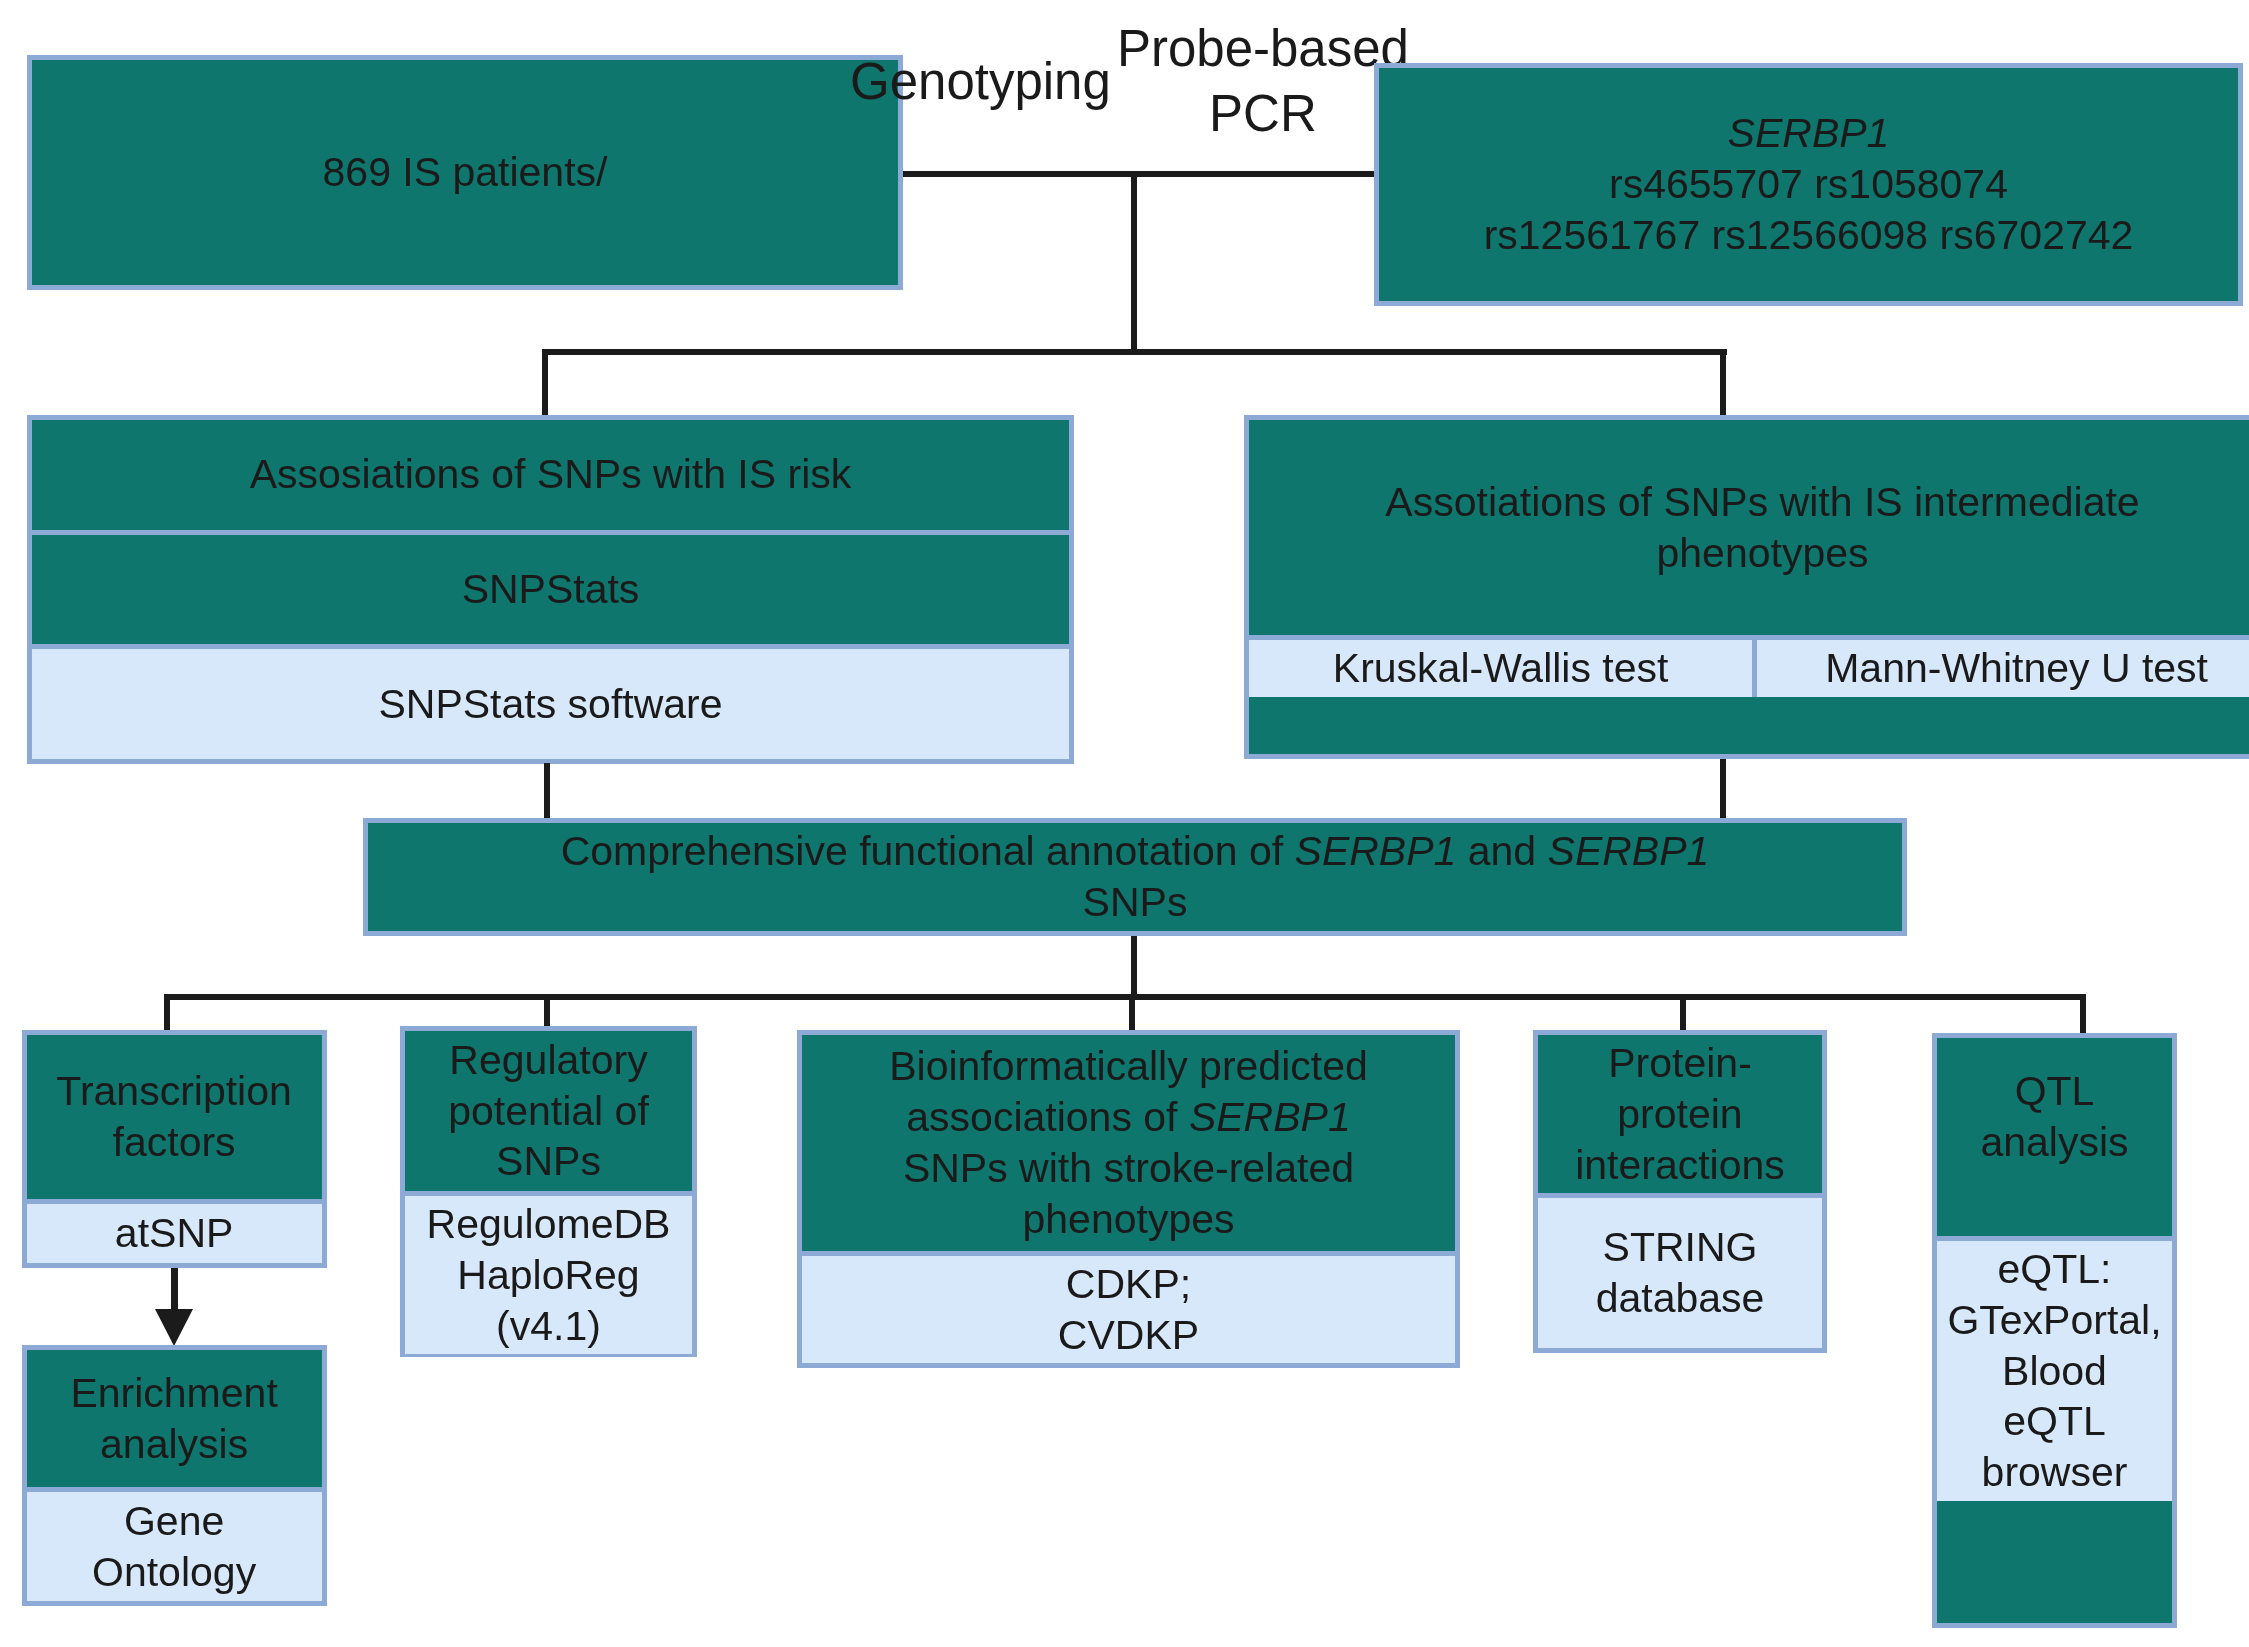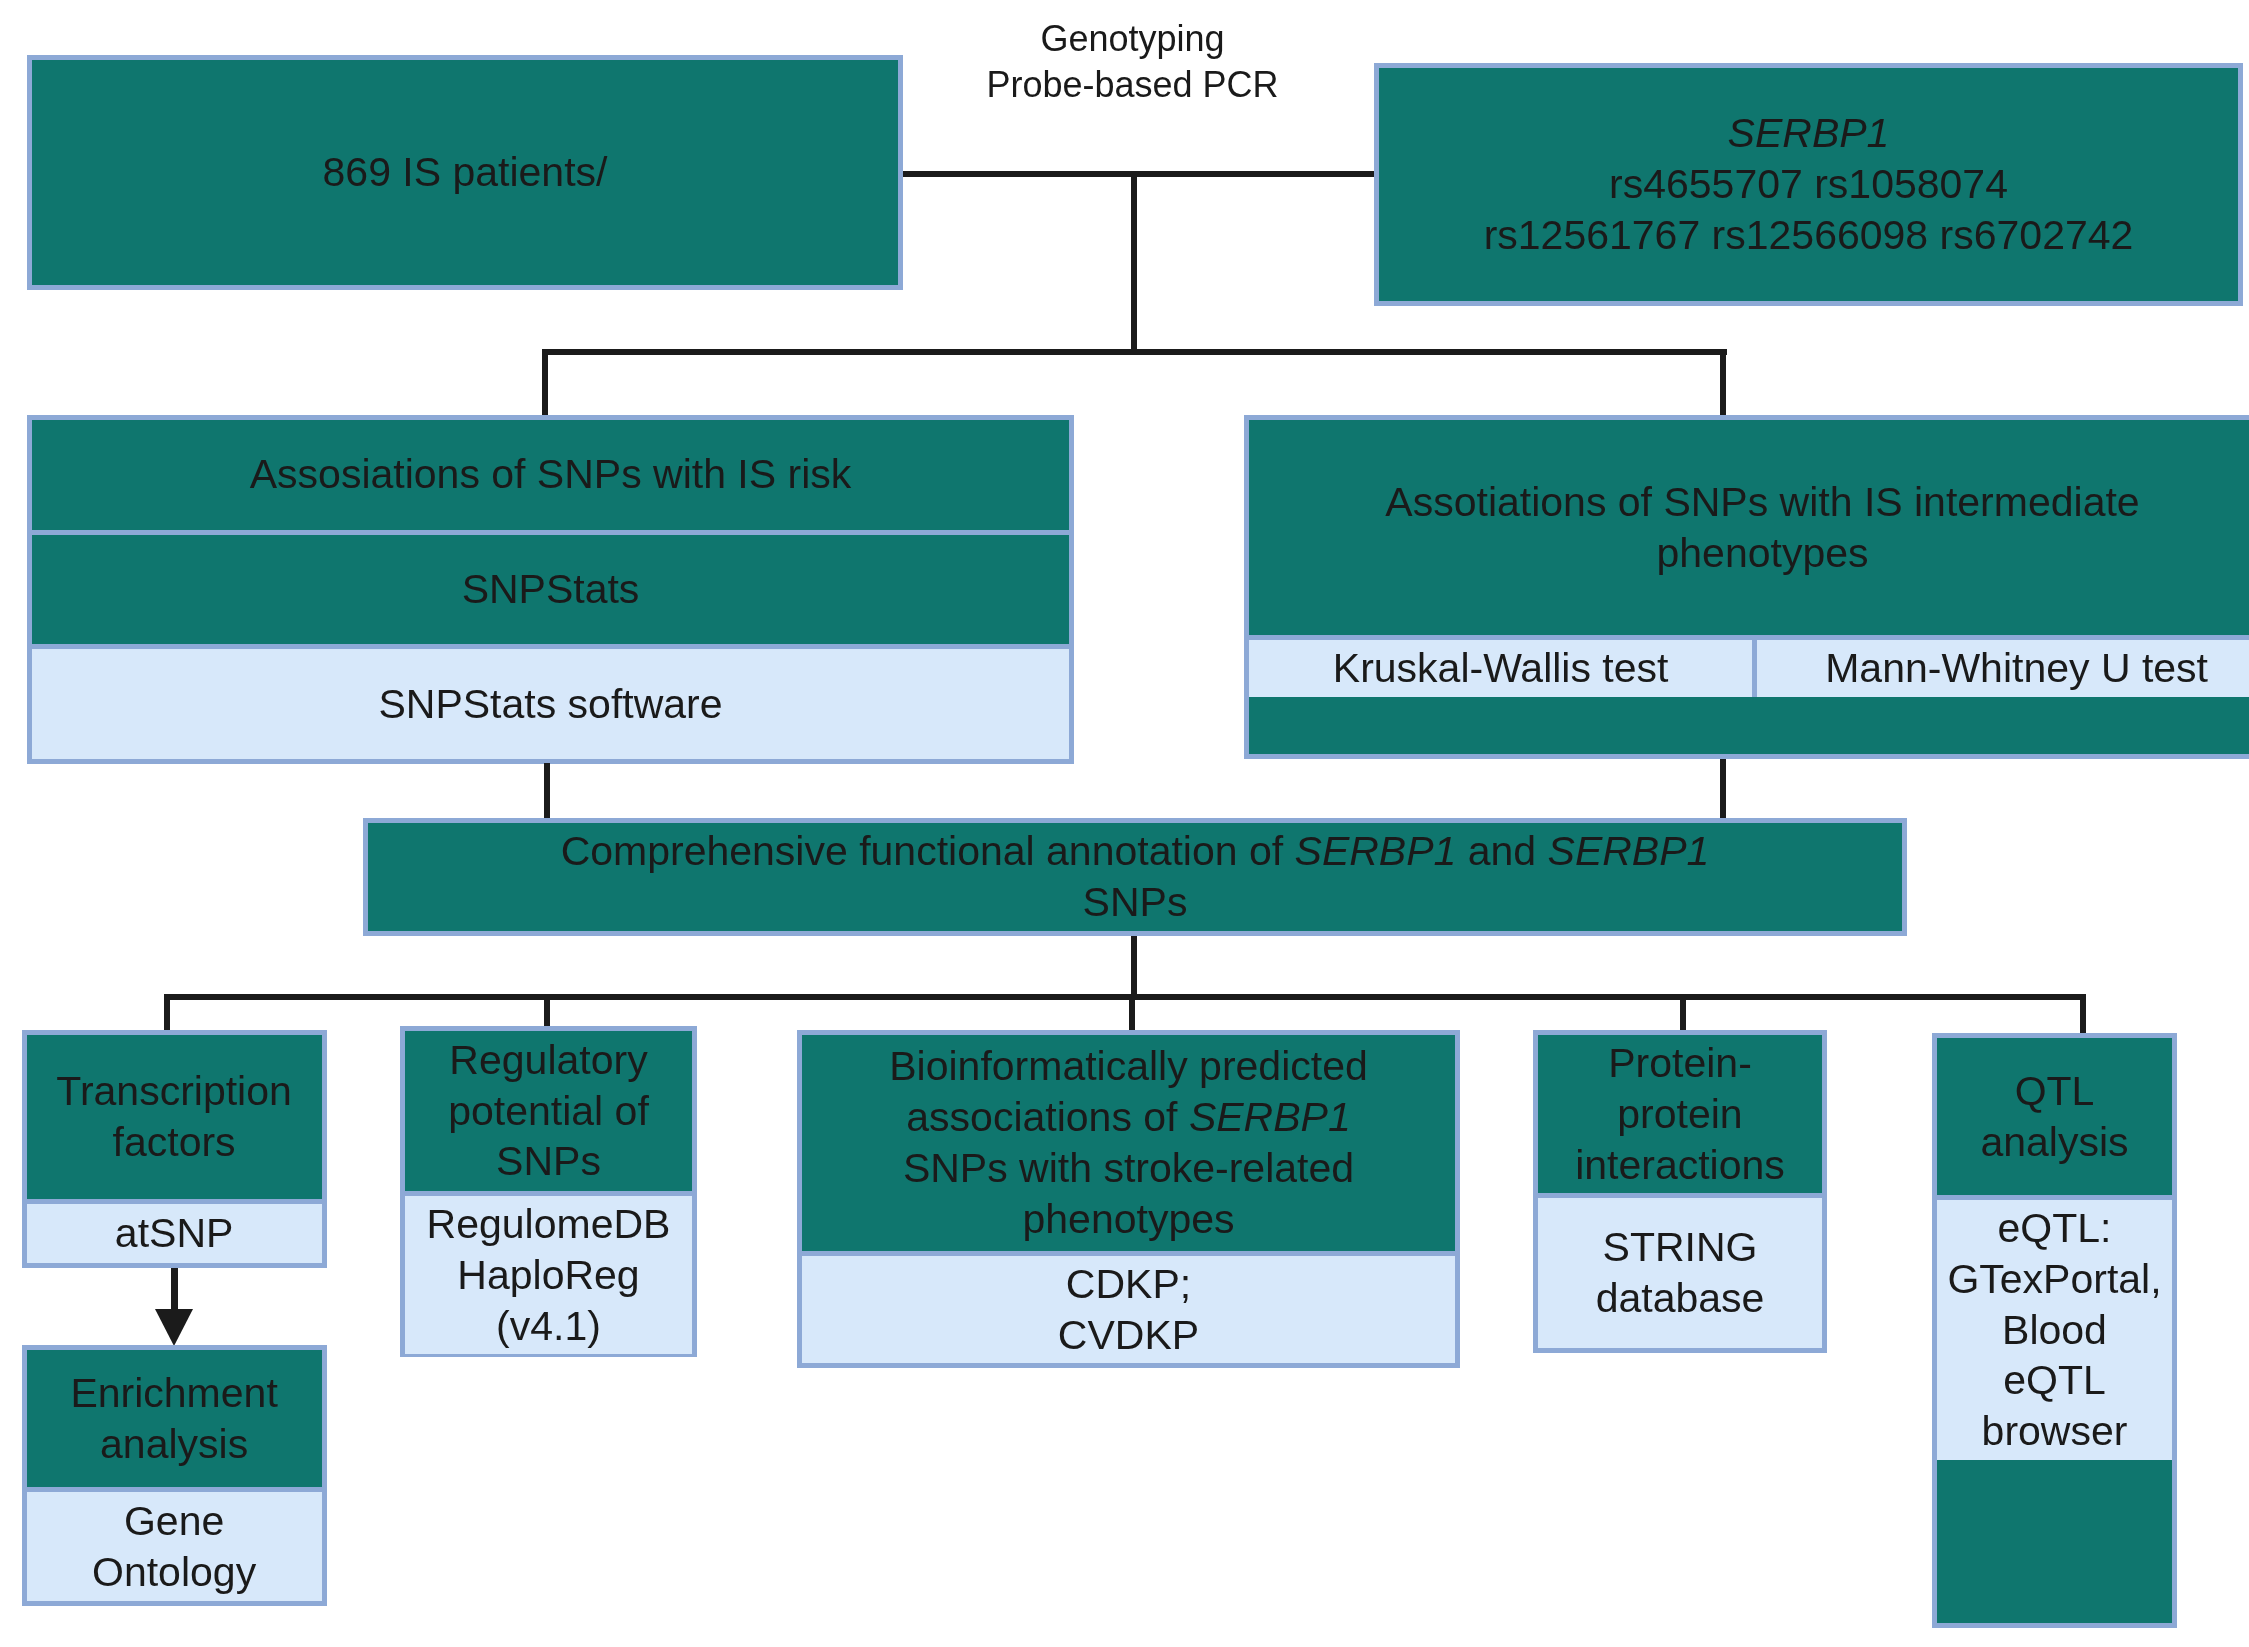--- a/index.html
+++ b/index.html
@@ -20,22 +20,22 @@
   .sec.divide{border-top:5px solid #8da9d6;}
   .row{display:flex;flex-direction:row;align-items:flex-start;flex:1 1 auto;box-sizing:border-box;border-top:5px solid #8da9d6;}
   .cell{display:flex;align-items:center;justify-content:center;text-align:center;
     font-size:41px;line-height:1.24;background:#d7e8fa;box-sizing:border-box;padding:2.9px 7.2px;}
   .cell.split{border-left:5px solid #8da9d6;}
   .ln{display:block;}
   .inlineln{display:block;}
   .gene{font-style:italic;}
   .cline{position:absolute;background:#1b1b1b;}
   .free-title{
-    position:absolute;display:flex;flex-direction:column;align-items:center;justify-content:flex-start;
-    text-align:center;font-size:36px;line-height:1.28;
+    position:absolute;display:flex;flex-direction:row;align-items:center;justify-content:flex-start;
+    text-align:center;font-size:51px;line-height:1.28;
   }
   .arrowhead{
     position:absolute;width:0;height:0;
     border-left:19.4px solid transparent;border-right:19.4px solid transparent;
     border-top:37px solid #1b1b1b;
   }
 </style>
 </head>
 <body>
 
@@ -170,21 +170,21 @@
       <span class="ln">Protein-</span>
       <span class="ln">protein</span>
       <span class="ln">interactions</span>
     </div>
     <div class="sec divide accent">
       <span class="ln">STRING</span>
       <span class="ln">database</span>
     </div>
   </div>
 
-  <div class="box" style="left:1932px;top:1033px;width:245px;height:595px;">
+  <div class="box" style="left:1932px;top:1033px;width:245px;height:595px;gap:41px;">
     <div class="sec" style="flex:0 0 157px;">
       <span class="ln">QTL</span>
       <span class="ln">analysis</span>
     </div>
     <div class="sec divide accent" style="flex:0 0 259px;">
       <span class="ln">eQTL:</span>
       <span class="ln">GTexPortal,</span>
       <span class="ln">Blood eQTL</span>
       <span class="ln">browser</span>
     </div>

